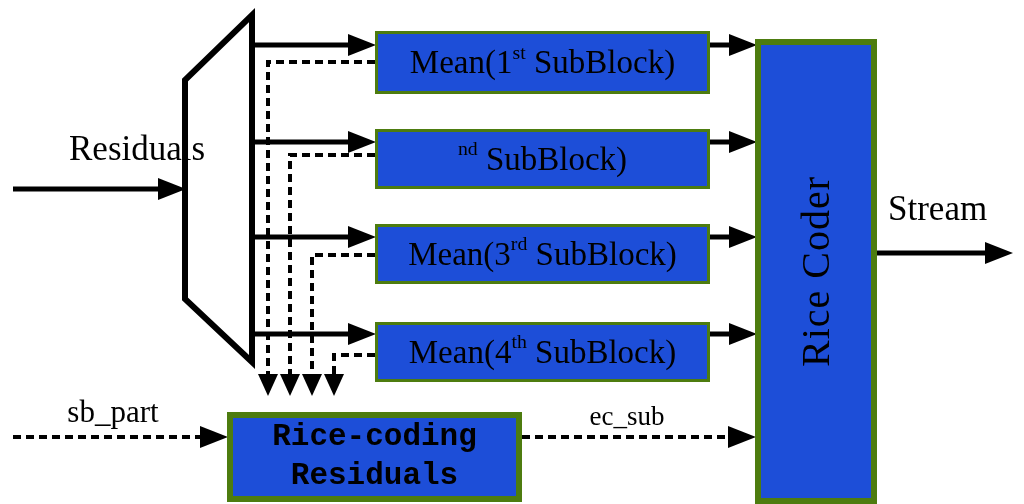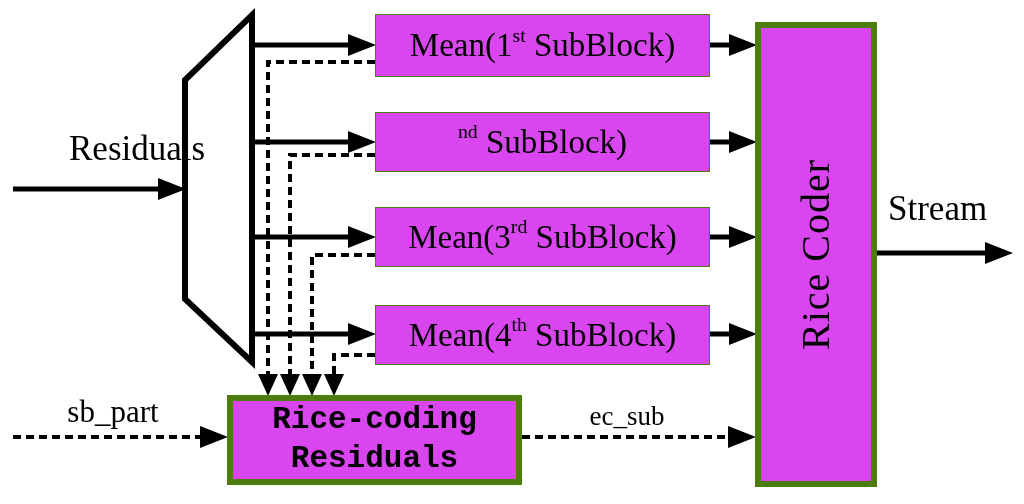--- a/index.html
+++ b/index.html
@@ -4,23 +4,24 @@
 <style>
   html, body { margin:0; padding:0; background:#ffffff; }
   .canvas {
     position:relative; width:1024px; height:504px;
     background:#ffffff; color:#000;
     font-family:"Liberation Serif","DejaVu Serif",serif;
     overflow:hidden;
   }
   svg.connectors { position:absolute; left:0; top:0; width:1024px; height:504px; }
   .box {
-    position:absolute; background:#d946ef; border:1px solid #4d7c0f;
+    position:absolute; background:#1d4ed8; border:3px solid #4d7c0f;
     box-sizing:border-box; display:flex; align-items:center; justify-content:center;
     text-align:center;
+    margin-top:17px;
   }
   .mean-box { font-size:33px; white-space:pre; line-height:1; }
   .mean-box sup { font-size:0.6em; position:relative; top:-0.55em; line-height:0; }
   .rice-box { border-width:6px; }
   .rice-label { transform:rotate(-90deg); font-size:40px; white-space:nowrap; letter-spacing:1px; }
   .controller-box { border-width:6px; flex-direction:column; font-weight:bold; font-size:31px; line-height:1.25; }
   .label { position:absolute; white-space:nowrap; }
   .lbl-residuals { left:22px; top:129px; font-size:35px;margin-left:47px; }
   .lbl-stream { left:888px; top:189px; font-size:35px; }
   .lbl-sbpart { left:38px; top:394px; width:150px; text-align:center; font-size:31px; }

